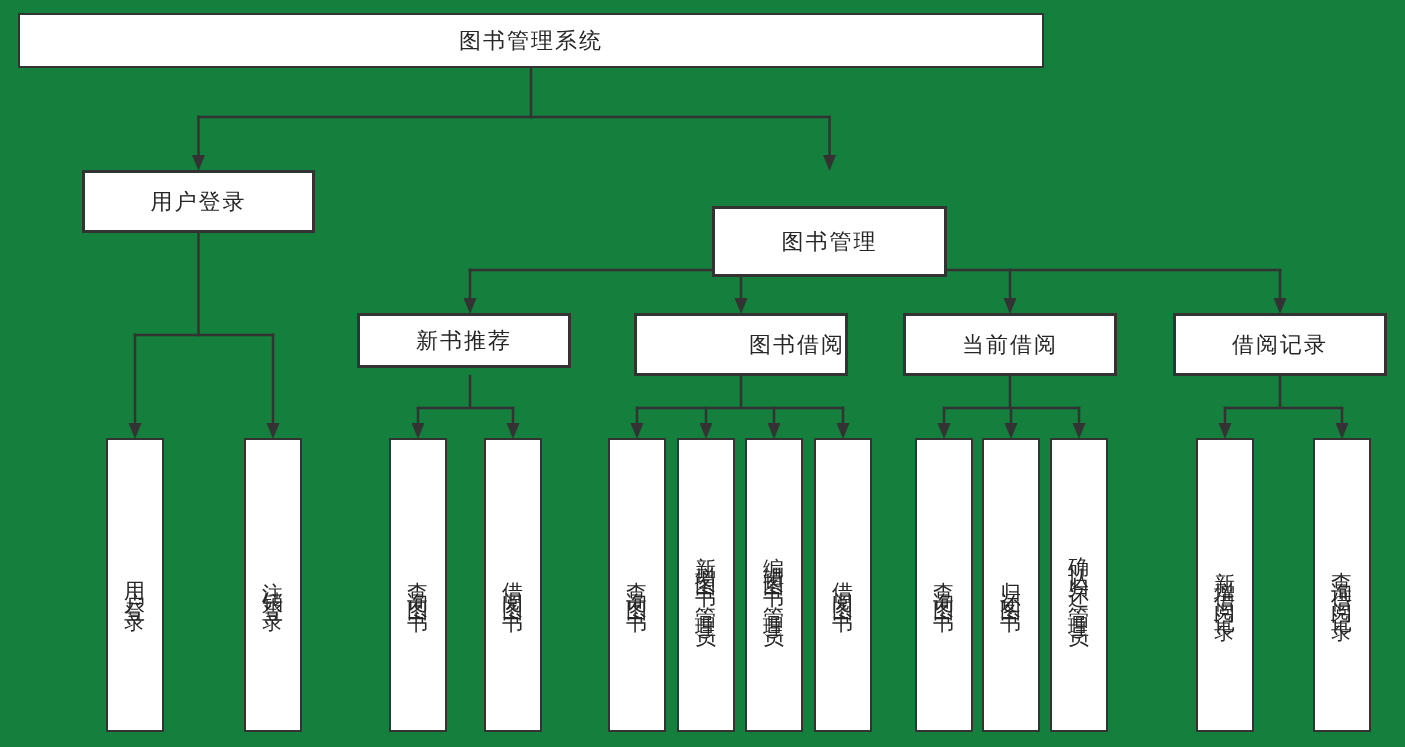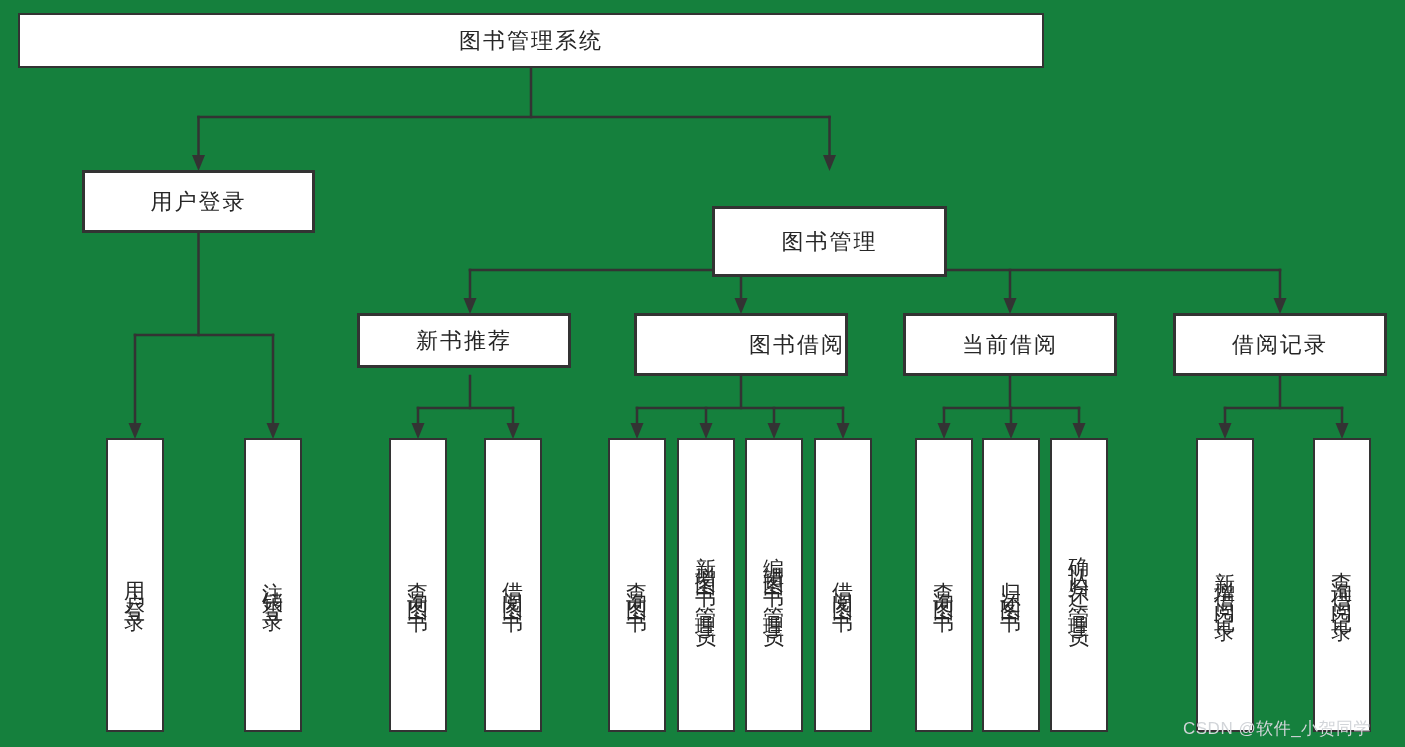--- a/index.html
+++ b/index.html
@@ -203,15 +203,14 @@
     <span class="vlabel">确认归还（管理员）</span>
   </div>
 
   <div class="vbox" style="left:1196px; top:438px; width:58px; height:294px;">
     <span class="vlabel">新增借阅记录</span>
   </div>
   <div class="vbox" style="left:1313px; top:438px; width:58px; height:294px;">
     <span class="vlabel">查询借阅记录</span>
   </div>
 
-  <div id="watermark">CSDN @软件_小贺同学</div>
 
 </div>
 
 </body></html>

